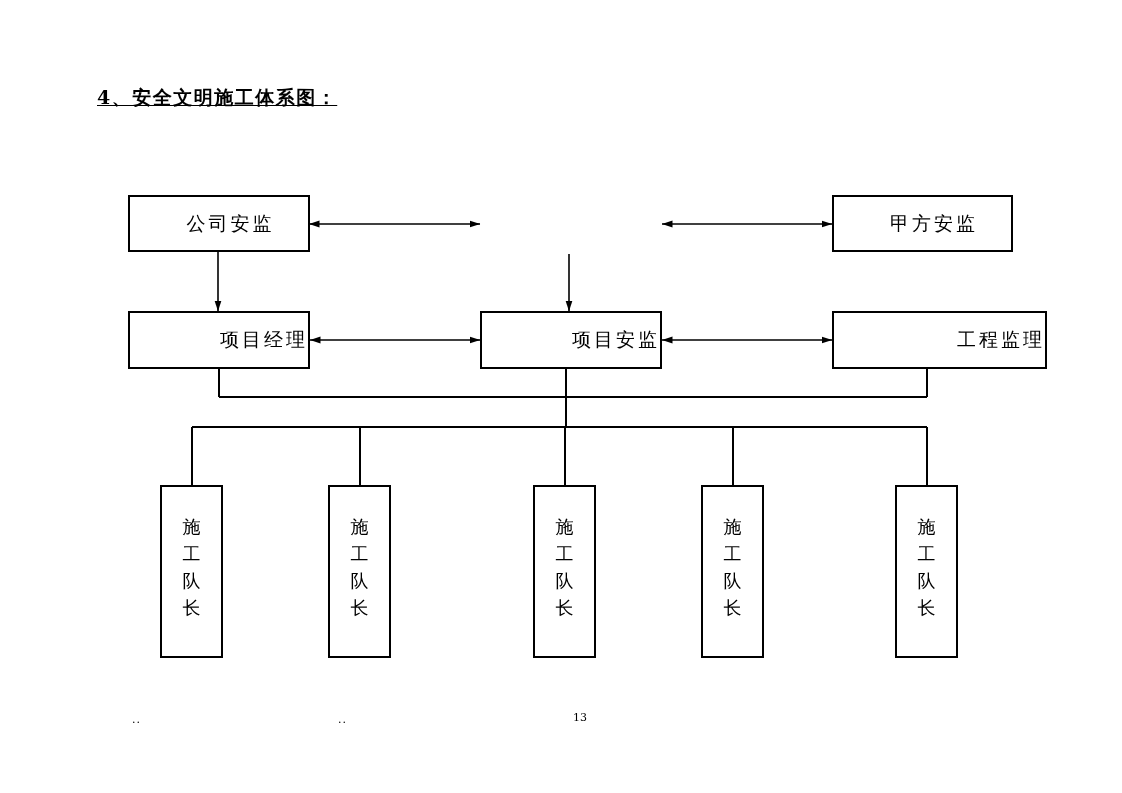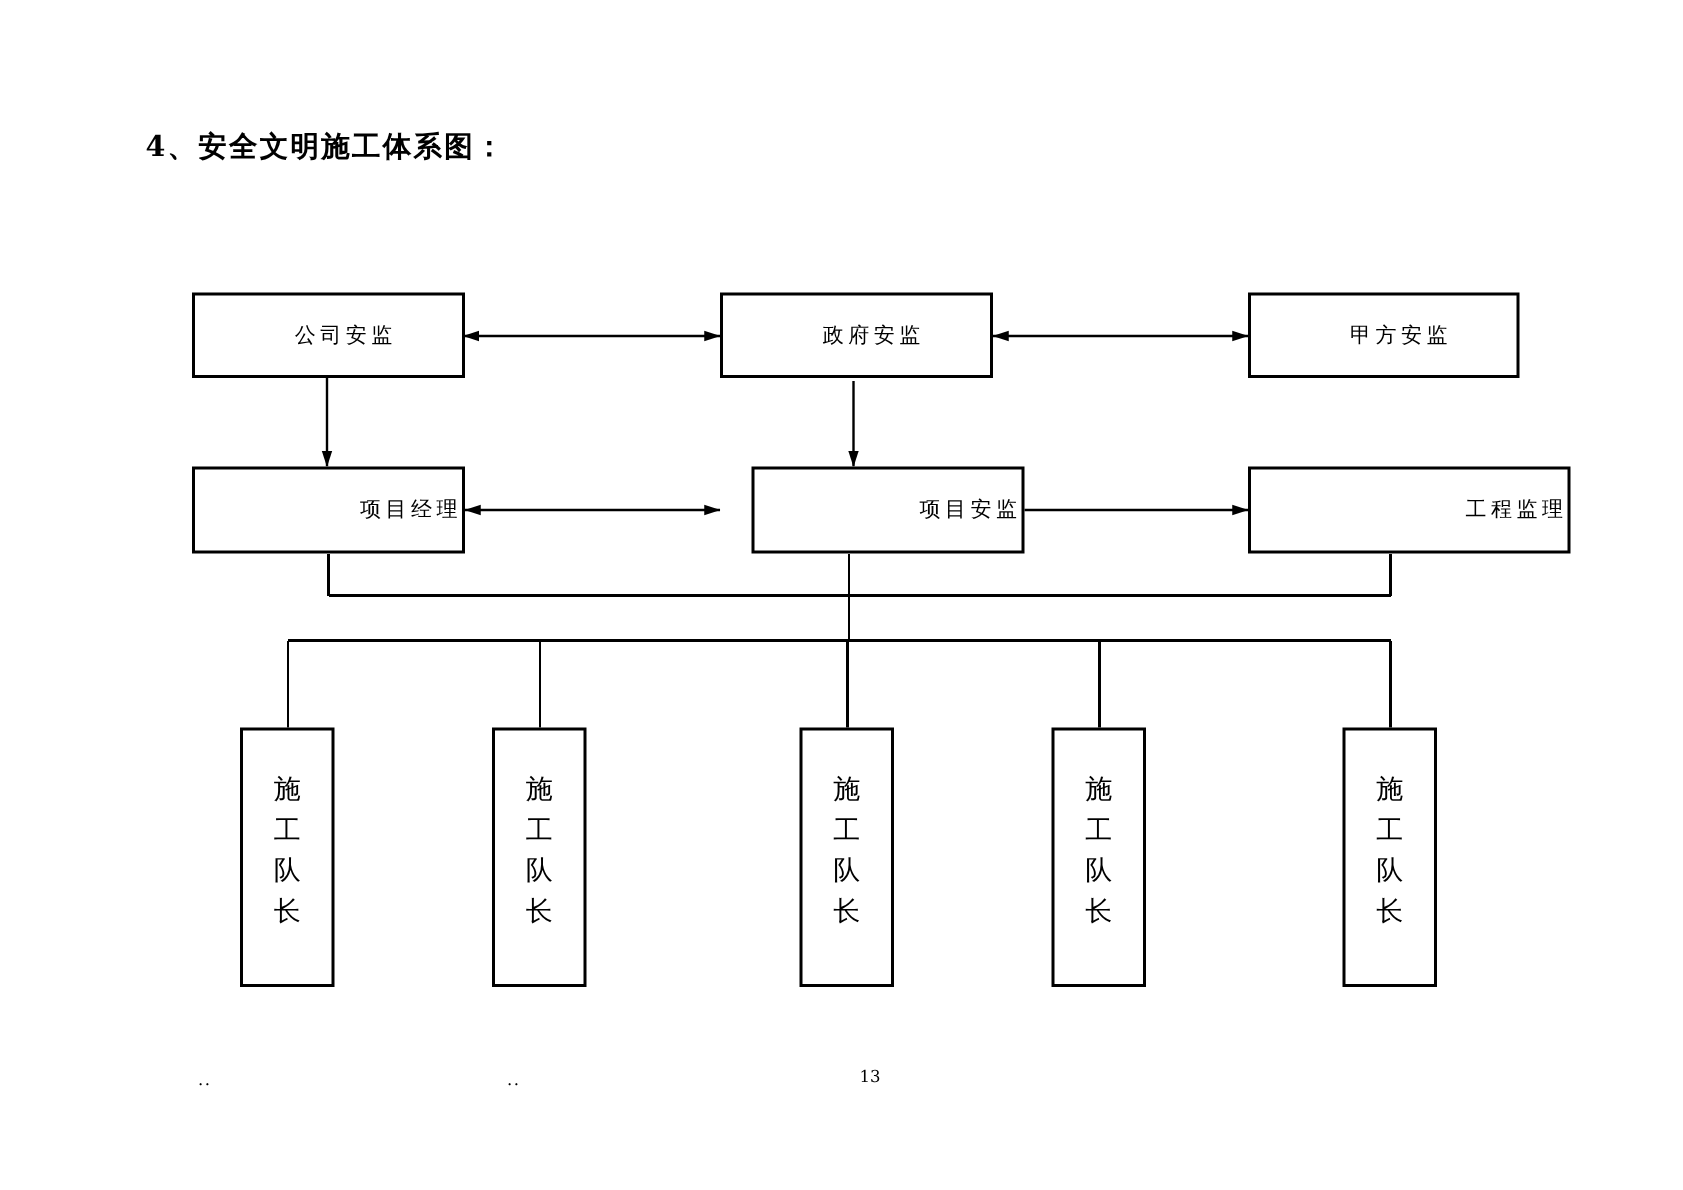--- a/index.html
+++ b/index.html
@@ -14,35 +14,36 @@
     background:var(--page-bg);
     overflow:hidden;
     font-family:"DejaVu Serif","Liberation Serif",serif;
     color:var(--text-color);
   }
   .title{
     position:absolute;left:97px;top:85px;
     font-size:19px;font-weight:600;
     letter-spacing:1.5px;white-space:nowrap;
     margin:0;
+    text-decoration:underline;
   }
   .connectors{position:absolute;left:0;top:0;}
   .connectors line,.connectors path.seg{stroke:var(--line-color);}
   .connectors #ah path{fill:var(--line-color);}
   .node{
     position:absolute;height:57px;
     border:2px solid var(--line-color);
     box-sizing:border-box;
     display:flex;align-items:center;justify-content:center;
     background:var(--page-bg);
   }
   .row1{top:195px;}
   .row2{top:311px;height:58px;justify-content:flex-end;}
   .node-label{
-    font-size:14px;letter-spacing:3px;padding-left:3px;white-space:nowrap;margin-left:20px;
+    font-size:19px;letter-spacing:3px;padding-left:3px;white-space:nowrap;margin-left:20px;
   }
   .vnode{
     position:absolute;top:485px;width:63px;height:173px;
     border:2px solid var(--line-color);
     box-sizing:border-box;
     display:flex;justify-content:center;
     background:var(--page-bg);
   }
   .vlabel{
     margin-top:26px;
@@ -80,31 +81,28 @@
     <line x1="569" y1="254" x2="569" y2="311" stroke-width="1.6" marker-end="url(#ah)"></line>
 
     <path class="seg" d="M219,369 L219,397 M927,369 L927,397 M219,397 L927,397" fill="none" stroke-width="1.4" shape-rendering="crispEdges"></path>
     <line class="seg" x1="566" y1="369" x2="566" y2="427" stroke-width="1.4" shape-rendering="crispEdges"></line>
     <path class="seg" d="M192,427 L927,427 M192,427 L192,485 M360,427 L360,485 M565,427 L565,485 M733,427 L733,485 M927,427 L927,485" fill="none" stroke-width="1.4" shape-rendering="crispEdges"></path>
   </svg>
 
   <div class="node row1" style="left:128px;width:182px">
     <span class="node-label">公司安监</span>
   </div>
-  <div class="node row1" style="left:480px;width:182px">
-    <span class="node-label">政府安监</span>
-  </div>
   <div class="node row1" style="left:832px;width:181px">
     <span class="node-label">甲方安监</span>
   </div>
 
   <div class="node row2" style="left:128px;width:182px">
     <span class="node-label">项目经理</span>
   </div>
-  <div class="node row2" style="left:501px;width:182px">
+  <div class="node row2" style="left:480px;width:182px">
     <span class="node-label">项目安监</span>
   </div>
   <div class="node row2" style="left:832px;width:215px">
     <span class="node-label">工程监理</span>
   </div>
 
   <div class="vnode" style="left:160px">
     <span class="vlabel">施
 工
 队

